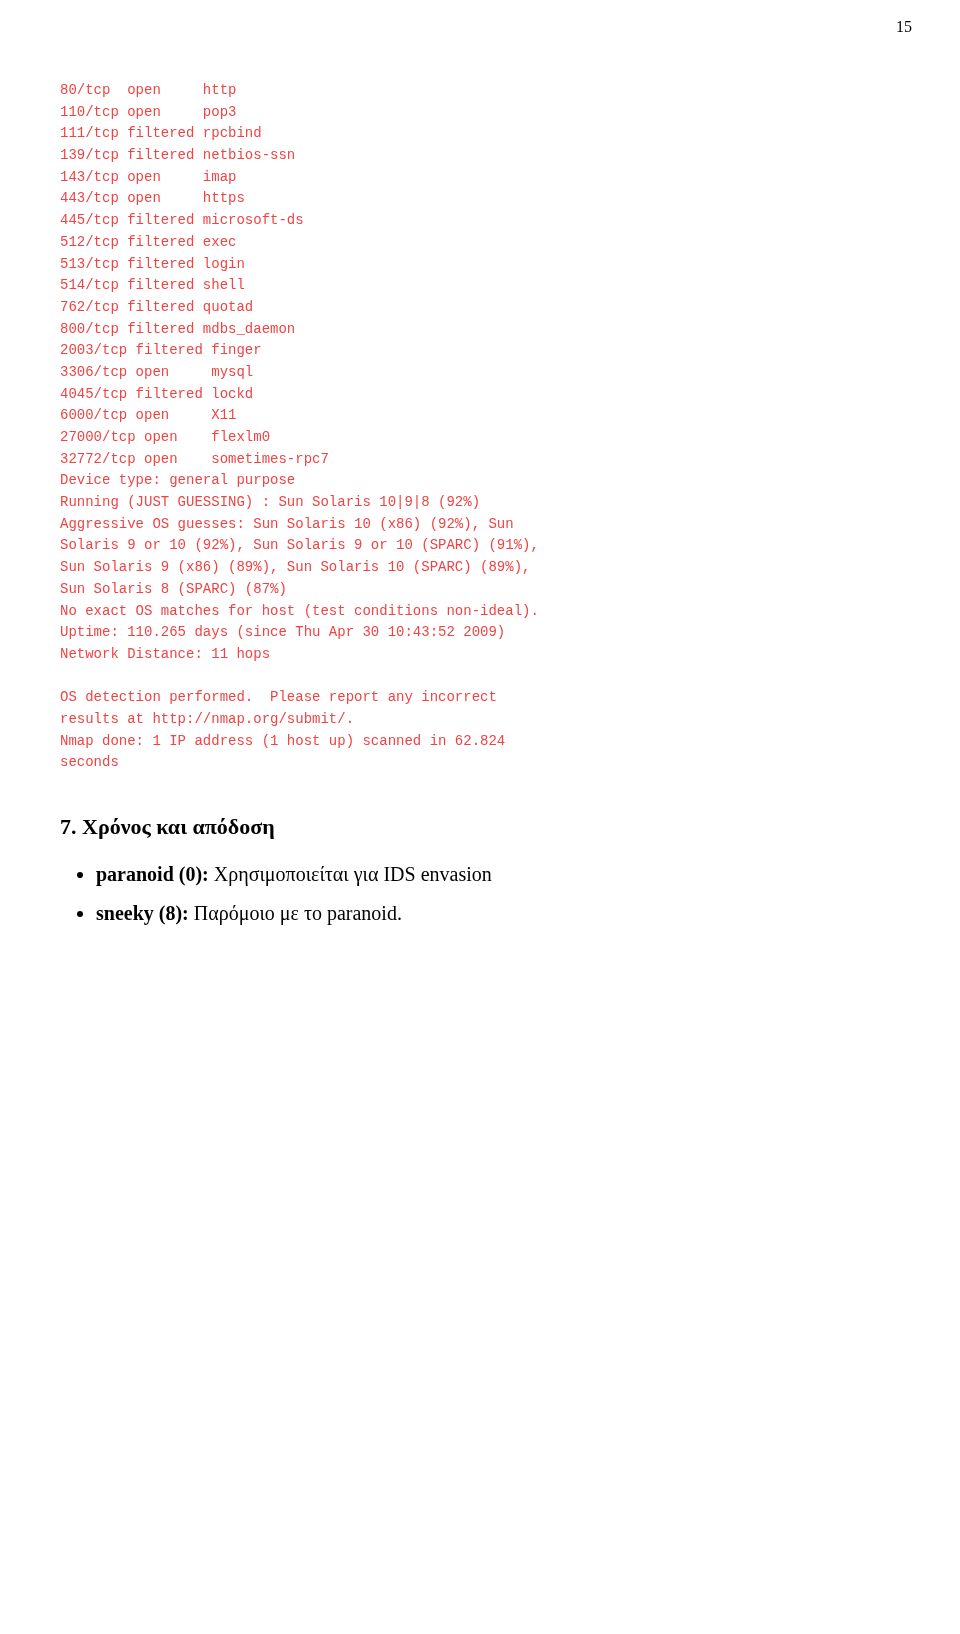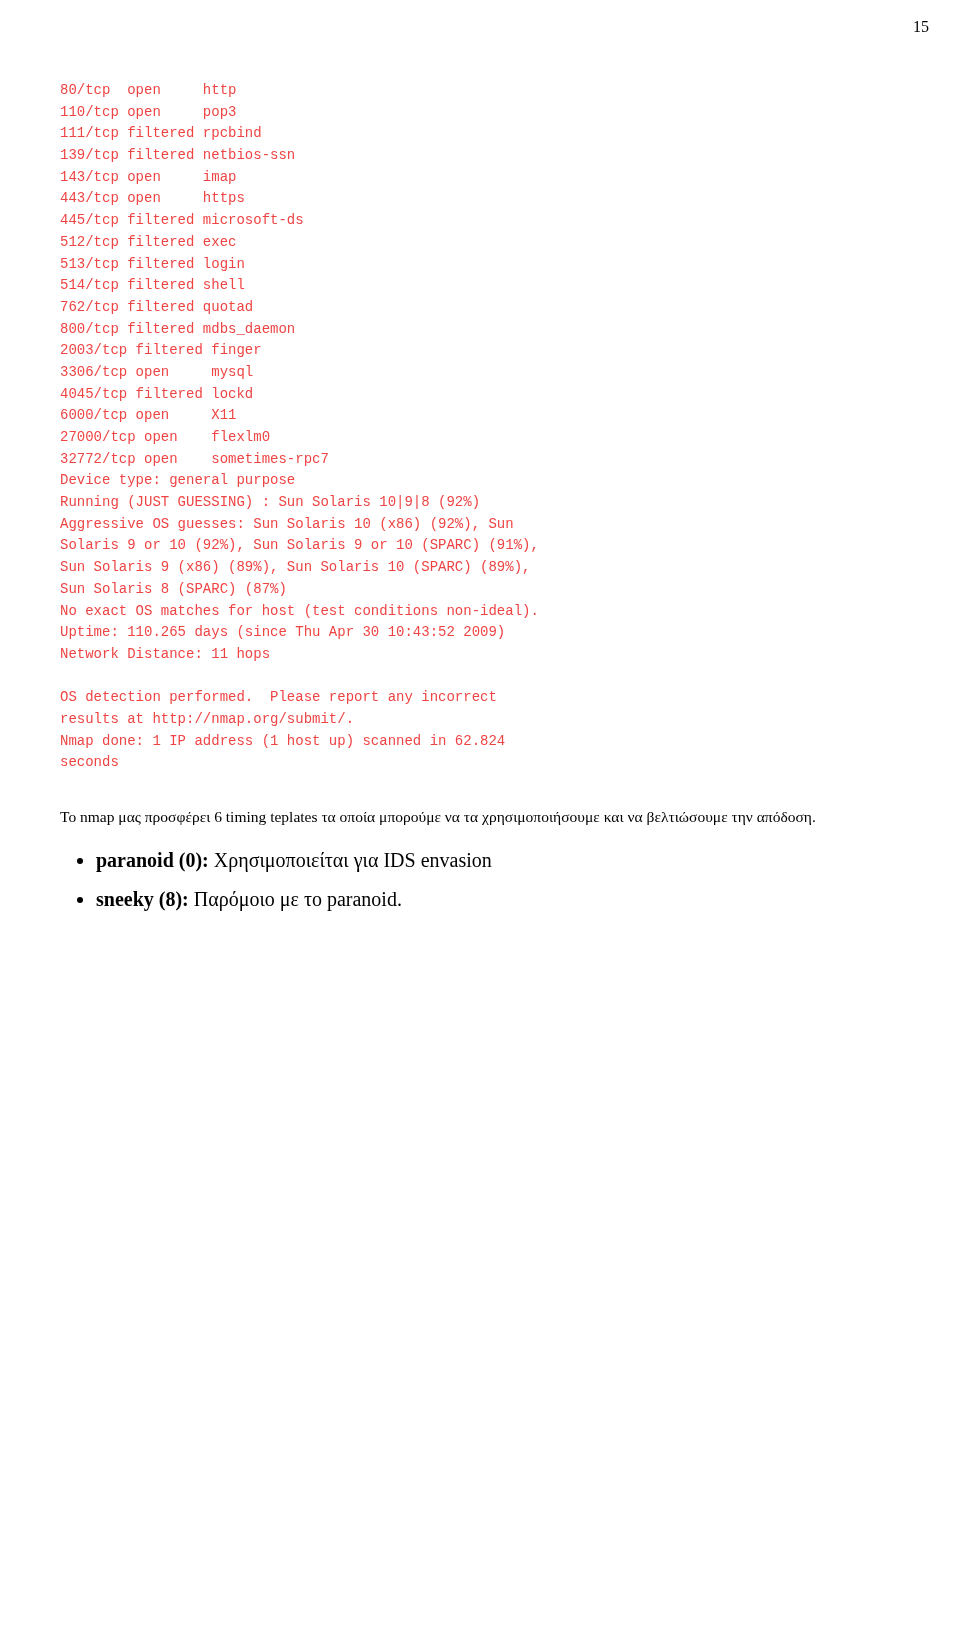--- a/index.html
+++ b/index.html
@@ -12,21 +12,21 @@
       font-family: Georgia, 'Times New Roman', serif;
       font-size: 16px;
       color: #000000;
       width: 960px;
       min-height: 1634px;
       position: relative;
     }
     .page-number {
       position: absolute;
       top: 18px;
-      right: 31px;
+      right: 48px;
       font-family: Georgia, serif;
       font-size: 16px;
     }
     .content-area {
       padding: 50px 60px 50px 60px;
       margin-top: 30px;
     }
     .code-block {
       font-family: 'Courier New', Courier, monospace;
       font-size: 14px;
@@ -103,22 +103,22 @@
 Uptime: 110.265 days (since Thu Apr 30 10:43:52 2009)
 Network Distance: 11 hops
 
 OS detection performed.  Please report any incorrect
 results at http://nmap.org/submit/.
 Nmap done: 1 IP address (1 host up) scanned in 62.824
 seconds</div>
 
   <div class="divider"></div>
 
+  <div class="section-heading">7. Χρόνος και απόδοση</div>
 
-  <p class="body-text" id="para1">Το nmap μας προσφέρει 6 timing teplates τα οποία μπορούμε να τα χρησιμοποιήσουμε και να βελτιώσουμε την απόδοση.</p>
 
 
   <ul class="bullet-list" id="bullet-list">
       <li><span class="bold-term">paranoid (0):</span> Χρησιμοποιείται για IDS envasion</li>
       <li><span class="bold-term">sneeky (8):</span> Παρόμοιο με το paranoid.</li>
     </ul>
 
 </div>
 
 </body></html>

